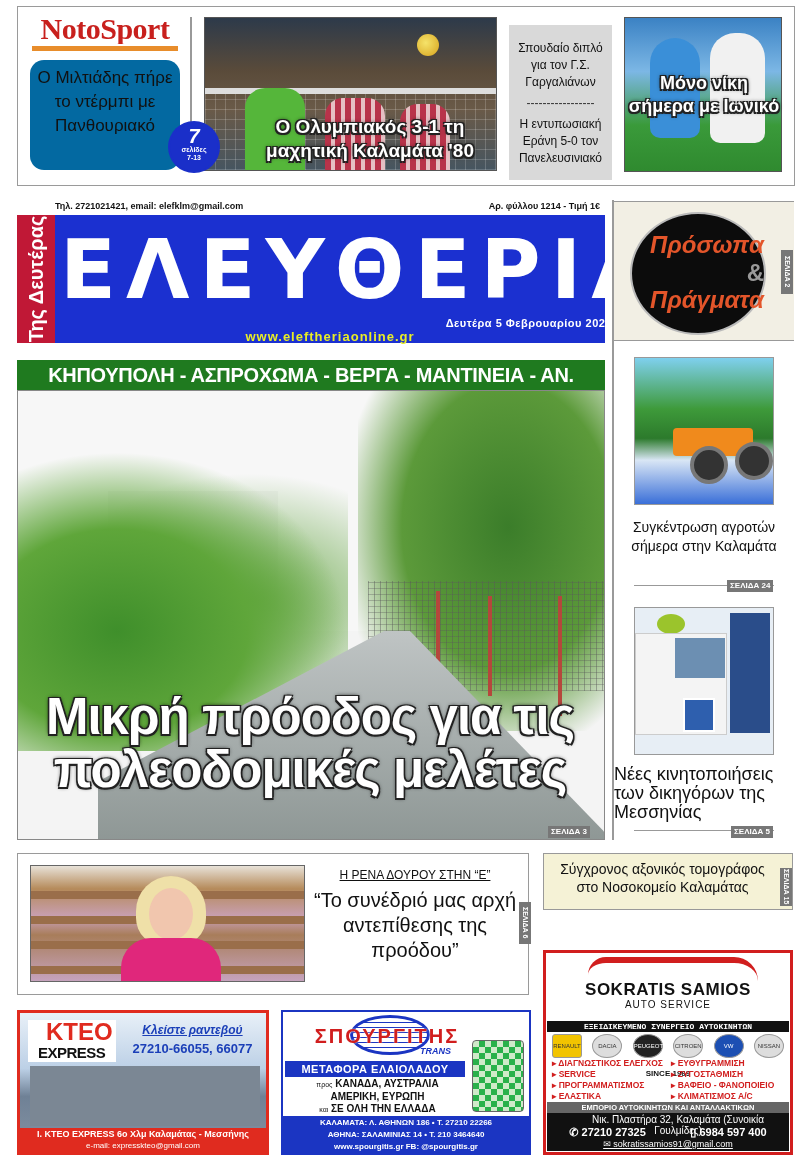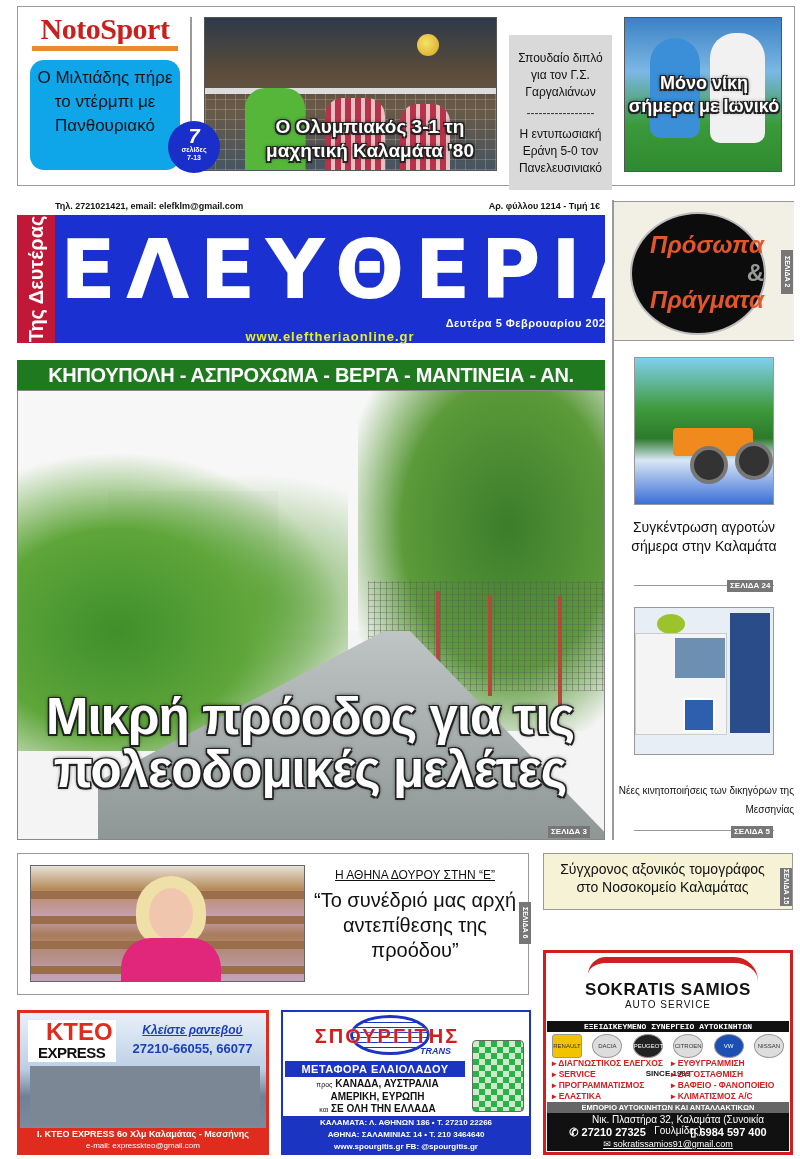--- a/index.html
+++ b/index.html
@@ -3,35 +3,35 @@
 <meta charset="utf-8">
 <style>
   html,body{margin:0;padding:0;background:#fff;}
   body{width:800px;height:1159px;position:relative;overflow:hidden;font-family:"Liberation Sans",sans-serif;color:#111;}
   .abs{position:absolute;box-sizing:border-box;}
   .framebox{border:1px solid #9a9a9a;background:#fff;}
   
   #sport-strip{left:17px;top:6px;width:778px;height:180px;}
   #notosport-logo{left:30px;top:13px;width:150px;height:36px;font-family:"Liberation Serif",serif;font-weight:bold;font-size:30px;color:#c8201d;text-align:center;line-height:32px;letter-spacing:-0.5px;}
   #notosport-underline{left:32px;top:44px;width:146px;height:7px;background:#e88d2b;border-top:2px solid #fff;}
-  #miltiadis-box{left:30px;top:60px;width:150px;height:110px;background:#0ea5e9;border-radius:14px;font-size:17px;line-height:24px;text-align:center;padding-top:6px;}
+  #miltiadis-box{left:30px;top:60px;width:150px;height:110px;background:#0369a1;border-radius:14px;font-size:17px;line-height:24px;text-align:center;padding-top:6px;}
   #sport-divider{left:190px;top:17px;width:2px;height:155px;background:#999;}
   #volley-photo{left:204px;top:17px;width:293px;height:154px;background:linear-gradient(180deg,#2d3a4a 0%,#5a4b3a 35%,#6a5a48 60%,#465560 100%);overflow:hidden;border:1px solid #555;}
   .net{position:absolute;left:0;right:0;top:70px;height:6px;background:#ddd;}
   .netmesh{position:absolute;left:0;right:0;top:76px;bottom:0;background:repeating-linear-gradient(90deg,rgba(255,255,255,.18) 0 1px,transparent 1px 10px),repeating-linear-gradient(0deg,rgba(255,255,255,.18) 0 1px,transparent 1px 10px);}
   .player-green{position:absolute;left:40px;top:70px;width:60px;height:84px;background:#55b63a;border-radius:20px 20px 0 0;}
   .player-red{position:absolute;left:120px;top:80px;width:60px;height:74px;background:repeating-linear-gradient(90deg,#b8334a 0 6px,#e6c0c4 6px 10px);border-radius:18px 18px 0 0;}
   .player-red2{position:absolute;left:195px;top:86px;width:50px;height:68px;background:repeating-linear-gradient(90deg,#b8334a 0 6px,#e6c0c4 6px 10px);border-radius:18px 18px 0 0;}
   .ball{position:absolute;left:212px;top:16px;width:22px;height:22px;border-radius:50%;background:radial-gradient(circle at 40% 40%,#f5e36a,#d7a21c);}
   .outline-text{color:#fff;font-weight:bold;text-shadow:-1.5px -1.5px 0 #222,1.5px -1.5px 0 #222,-1.5px 1.5px 0 #222,1.5px 1.5px 0 #222,0 0 4px #000;}
   #volley-caption{left:240px;top:115px;width:260px;font-size:19px;line-height:24px;text-align:center;}
   #seven-badge{left:170px;top:123px;width:48px;height:48px;border-radius:50%;background:#1a2fc9;color:#fff;text-align:center;font-weight:bold;box-shadow:0 0 0 2px #1a2fc9;}
   #seven-badge .n{font-size:20px;line-height:20px;display:block;padding-top:3px;font-style:italic;}
   #seven-badge .s{font-size:7px;line-height:8px;display:block;}
-  #gargal-box{left:509px;top:35px;width:103px;height:155px;background:#d9d9d9;font-size:12px;line-height:17px;text-align:center;padding-top:15px;}
+  #gargal-box{left:509px;top:25px;width:103px;height:155px;background:#d9d9d9;font-size:12px;line-height:17px;text-align:center;padding-top:15px;}
   #gargal-box .dash{display:block;letter-spacing:0;margin:4px 0;color:#333;}
   #football-photo{left:624px;top:17px;width:158px;height:155px;overflow:hidden;border:1px solid #555;background:linear-gradient(180deg,#3b82c4 0%,#7cb7e5 35%,#3a9a3a 70%,#2f8a2f 100%);}
   .fp-blue{position:absolute;left:25px;top:20px;width:50px;height:100px;background:#3a8fd8;border-radius:25px 25px 10px 10px;}
   .fp-white{position:absolute;left:85px;top:15px;width:55px;height:110px;background:#f1f1f1;border-radius:25px 25px 10px 10px;}
   #football-caption{left:625px;top:72px;width:158px;font-size:18px;line-height:23px;text-align:center;}
 
   
   #contact-line{left:55px;top:201px;font-size:9px;font-weight:bold;}
   #issue-line{left:440px;top:201px;width:160px;text-align:right;font-size:9px;font-weight:bold;}
   #masthead{left:17px;top:215px;width:588px;height:128px;background:#1b30d0;}
@@ -53,21 +53,21 @@
   .tractor{position:absolute;left:38px;top:70px;width:80px;height:28px;background:#f08a1c;border-radius:4px;}
   .wheel{position:absolute;width:30px;height:30px;border-radius:50%;background:#333;border:4px solid #777;}
   #tractor-text{left:614px;top:518px;width:180px;text-align:center;font-size:14px;line-height:19px;}
   #rule1{left:634px;top:585px;width:140px;height:1px;background:#999;}
   #building-photo{left:634px;top:607px;width:140px;height:148px;border:1px solid #999;background:linear-gradient(180deg,#e7eef5 0%,#e7eef5 100%);overflow:hidden;}
   .bld1{position:absolute;left:0;top:25px;width:90px;height:100px;background:#f4f4f4;border:1px solid #ccc;}
   .bld2{position:absolute;left:95px;top:5px;width:40px;height:120px;background:#2a4d8a;}
   .bld-glass{position:absolute;left:40px;top:30px;width:50px;height:40px;background:#6c8fb2;}
   .bld-door{position:absolute;left:48px;top:90px;width:28px;height:30px;background:#2e5fae;border:2px solid #fff;}
   .bld-tree{position:absolute;left:22px;top:6px;width:28px;height:20px;border-radius:50%;background:#9bc42c;}
-  #building-text{left:614px;top:765px;width:180px;text-align:right;font-size:10px;line-height:19px;margin-top:16px;}
+  #building-text{left:614px;top:765px;width:180px;text-align:left;font-size:18px;line-height:19px;}
   #rule2{left:634px;top:830px;width:140px;height:1px;background:#999;}
 
   
   #region-bar{left:17px;top:360px;width:588px;height:30px;background:#1f7a1f;color:#fff;font-weight:bold;font-size:20px;line-height:30px;text-align:center;letter-spacing:-.3px;font-family:"Liberation Sans",sans-serif;}
   #road-photo{left:17px;top:390px;width:588px;height:450px;overflow:hidden;border:1px solid #888;background:#f4f4f4;}
   .sky{position:absolute;left:0;top:0;width:100%;height:240px;background:#f7f7f7;}
   .trees-l{position:absolute;left:0;top:60px;width:330px;height:300px;background:radial-gradient(ellipse at 30% 60%,#3f8f2b 0%,#5fa63a 40%,transparent 70%),radial-gradient(ellipse at 70% 50%,#6aa84a 0%,transparent 60%);}
   .trees-r{position:absolute;left:340px;top:0;width:250px;height:340px;background:radial-gradient(ellipse at 60% 40%,#3b7d2a 0%,#5c9a3a 50%,transparent 80%);}
   .house{position:absolute;left:90px;top:100px;width:170px;height:120px;background:#ececec;opacity:.7;}
   .road{position:absolute;left:80px;top:240px;width:520px;height:215px;background:linear-gradient(180deg,#bfc4c4,#8d9694);clip-path:polygon(55% 0,60% 0,100% 100%,0 100%,0 70%);}
@@ -227,21 +227,21 @@
   <div class="pew" style="top:25px;"></div>
   <div class="pew" style="top:50px;"></div>
   <div class="pew" style="top:75px;"></div>
   <div class="pew" style="top:100px;"></div>
   <div class="person">
     <div class="hair"></div>
     <div class="face"></div>
     <div class="jacket"></div>
   </div>
 </div>
-<div class="abs" id="interview-kicker">Η ΑΘΗΝΑ ΔΟΥΡΟΥ ΣΤΗΝ “Ε”</div>
+<div class="abs" id="interview-kicker">Η ΡΕΝΑ ΔΟΥΡΟΥ ΣΤΗΝ “Ε”</div>
 <div class="abs" id="interview-quote">“Το συνέδριό μας αρχή αντεπίθεσης της προόδου”</div>
 <div class="abs page-tag-v" id="page-tag-6">ΣΕΛΙΔΑ 6</div>
 
 <div class="abs" id="scanner-box"></div>
 <div class="abs" id="scanner-text">Σύγχρονος αξονικός τομογράφος στο Νοσοκομείο Καλαμάτας</div>
 <div class="abs page-tag-v" id="page-tag-15">ΣΕΛΙΔΑ 15</div>
 
 <div class="abs" id="samios-ad"></div>
 <div class="abs" id="samios-car"></div>
 <div class="abs" id="samios-name">SOKRATIS SAMIOS</div>

